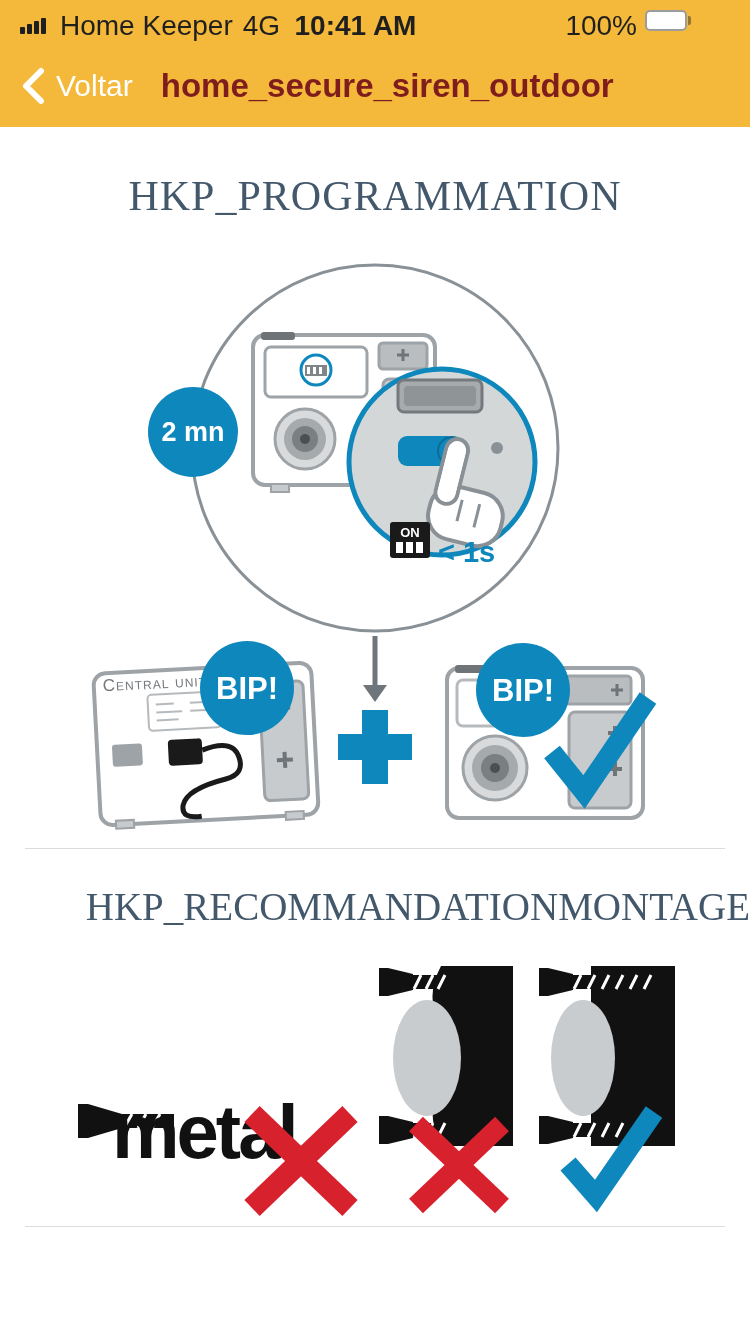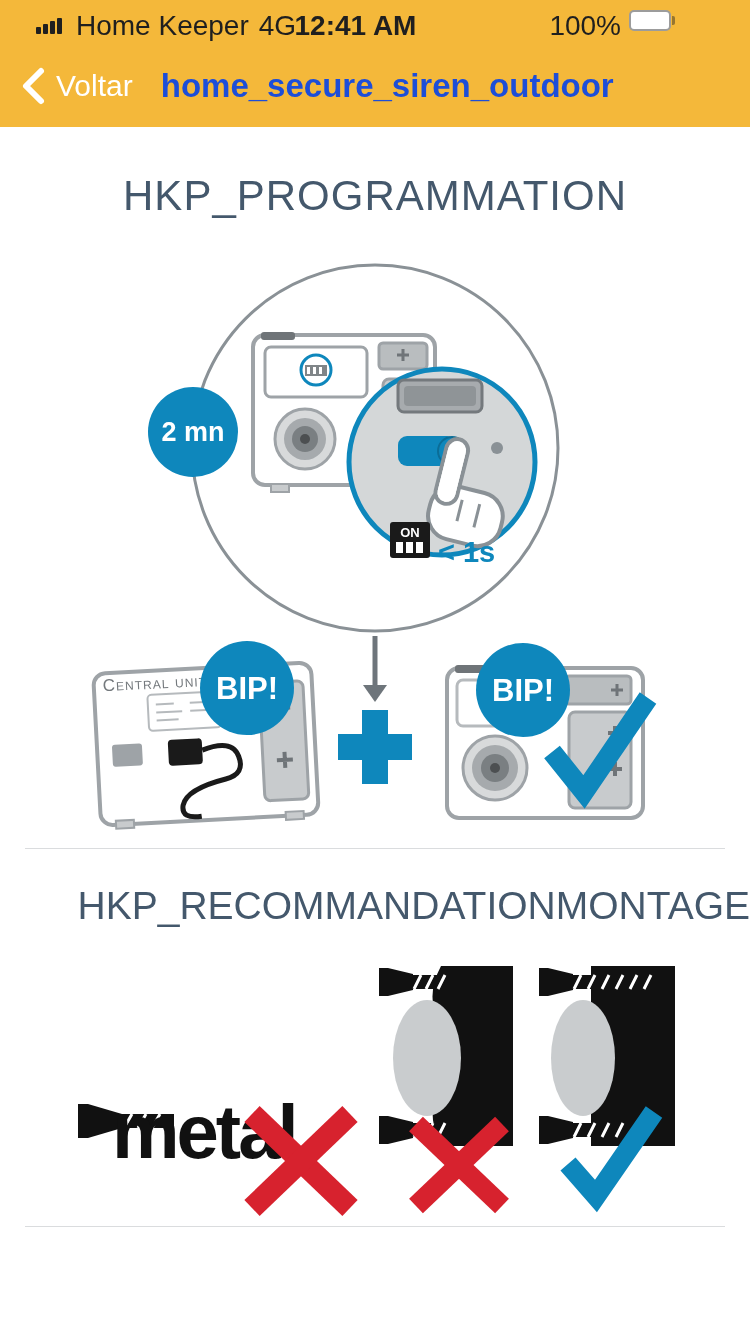--- a/index.html
+++ b/index.html
@@ -2,37 +2,37 @@
 <html><head>
 <meta charset="utf-8">
 <style>
   * { margin:0; padding:0; box-sizing:border-box; }
   body { font-family:"Liberation Sans", sans-serif; background:#fff; }
   #screen { position:relative; width:750px; height:1334px; background:#fff; overflow:hidden; margin:0 auto; }
 
   
   .header { position:absolute; top:0; left:0; width:750px; height:127px; background:#F4B83A; }
   .status-bar { position:absolute; top:0; left:0; width:711px; height:44px;
-                display:flex; align-items:center; padding:8px 36px 0; color:#1F1F1F; font-size:28px; }
+                display:flex; align-items:center; padding:8px 20px 0; color:#1F1F1F; font-size:28px; }
   .sb-left { display:flex; align-items:center; gap:10px; }
   .signal { display:inline-flex; align-items:flex-end; gap:2px; margin-right:4px; }
   .signal i { display:block; width:5px; background:#1F1F1F; border-radius:1px; }
   .sb-time { position:absolute; left:0; right:0; text-align:center; font-weight:700; }
   .sb-right { margin-left:auto; display:flex; align-items:flex-start; gap:8px; }
   .battery { display:inline-flex; align-items:center; }
   .batt-body { width:42px; height:21px; border:2px solid rgba(35,35,35,.45); border-radius:5px;
                background:#fff; display:inline-block; }
   .batt-nub { width:3px; height:9px; background:rgba(35,35,35,.45); border-radius:0 2px 2px 0; margin-left:1px; display:inline-block; }
 
   .nav-bar { position:absolute; top:44px; left:0; width:750px; height:83px; display:flex; align-items:center; padding:0 20px;text-align:center; }
   .back { display:flex; align-items:center; gap:10px; color:#fff; font-size:30px; cursor:pointer; }
-  .nav-title { color:#1d4ed8; font-size:33px; font-weight:700; margin-left:28px; white-space:nowrap; }
+  .nav-title { color:#7f1d1d; font-size:33px; font-weight:700; margin-left:28px; white-space:nowrap; }
 
   
-  .section-title { position:absolute; left:0; width:750px; text-align:center; color:#44586C; font-weight:400; white-space:nowrap; }
+  .section-title { position:absolute; left:0; width:750px; text-align:center; color:#44586C; font-weight:400; white-space:nowrap;font-family:Liberation Serif, serif; }
   #title-prog { top:172px; font-size:42px; letter-spacing:1px; }
   #title-mont { top:884px; font-size:39px; letter-spacing:0;text-align:right; }
   #title-inst { top:1280px; font-size:42px; letter-spacing:1px; }
 
   .fig { position:absolute; left:0; }
   .divider { position:absolute; left:25px; width:700px; height:1px; background:#DADCDE; }
 
   
   .badge-text { fill:#fff; font-size:27px; font-weight:700; font-family:"Liberation Sans",sans-serif; }
   .bip-text   { fill:#fff; font-size:31px; font-weight:700; font-family:"Liberation Sans",sans-serif; }
@@ -51,21 +51,21 @@
       <div class="sb-left">
         <span class="signal">
           <i style="height:7px"></i>
             <i style="height:10px"></i>
             <i style="height:13px"></i>
             <i style="height:16px"></i>
         </span>
         <span>Home Keeper</span>
         <span>4G</span>
       </div>
-      <div class="sb-time">12:41 AM</div>
+      <div class="sb-time">10:41 AM</div>
       <div class="sb-right">
         <span>100%</span>
         <span class="battery">
           <span class="batt-body"></span>
             <span class="batt-nub"></span>
         </span>
       </div>
     </div>
 
     <div class="nav-bar">

